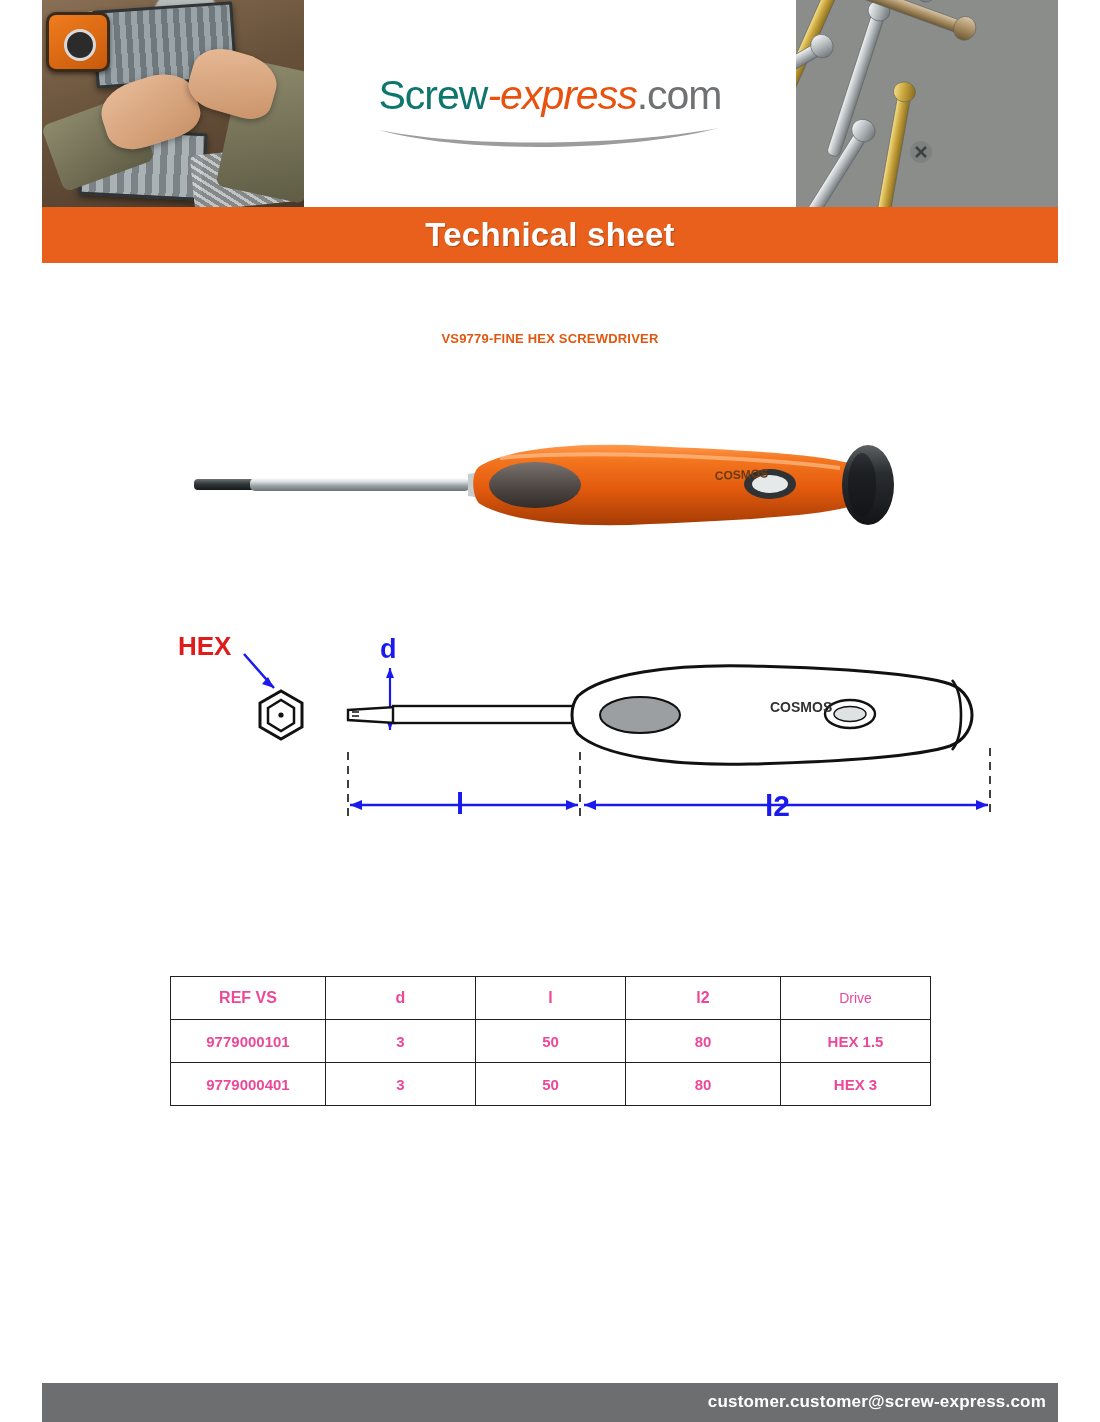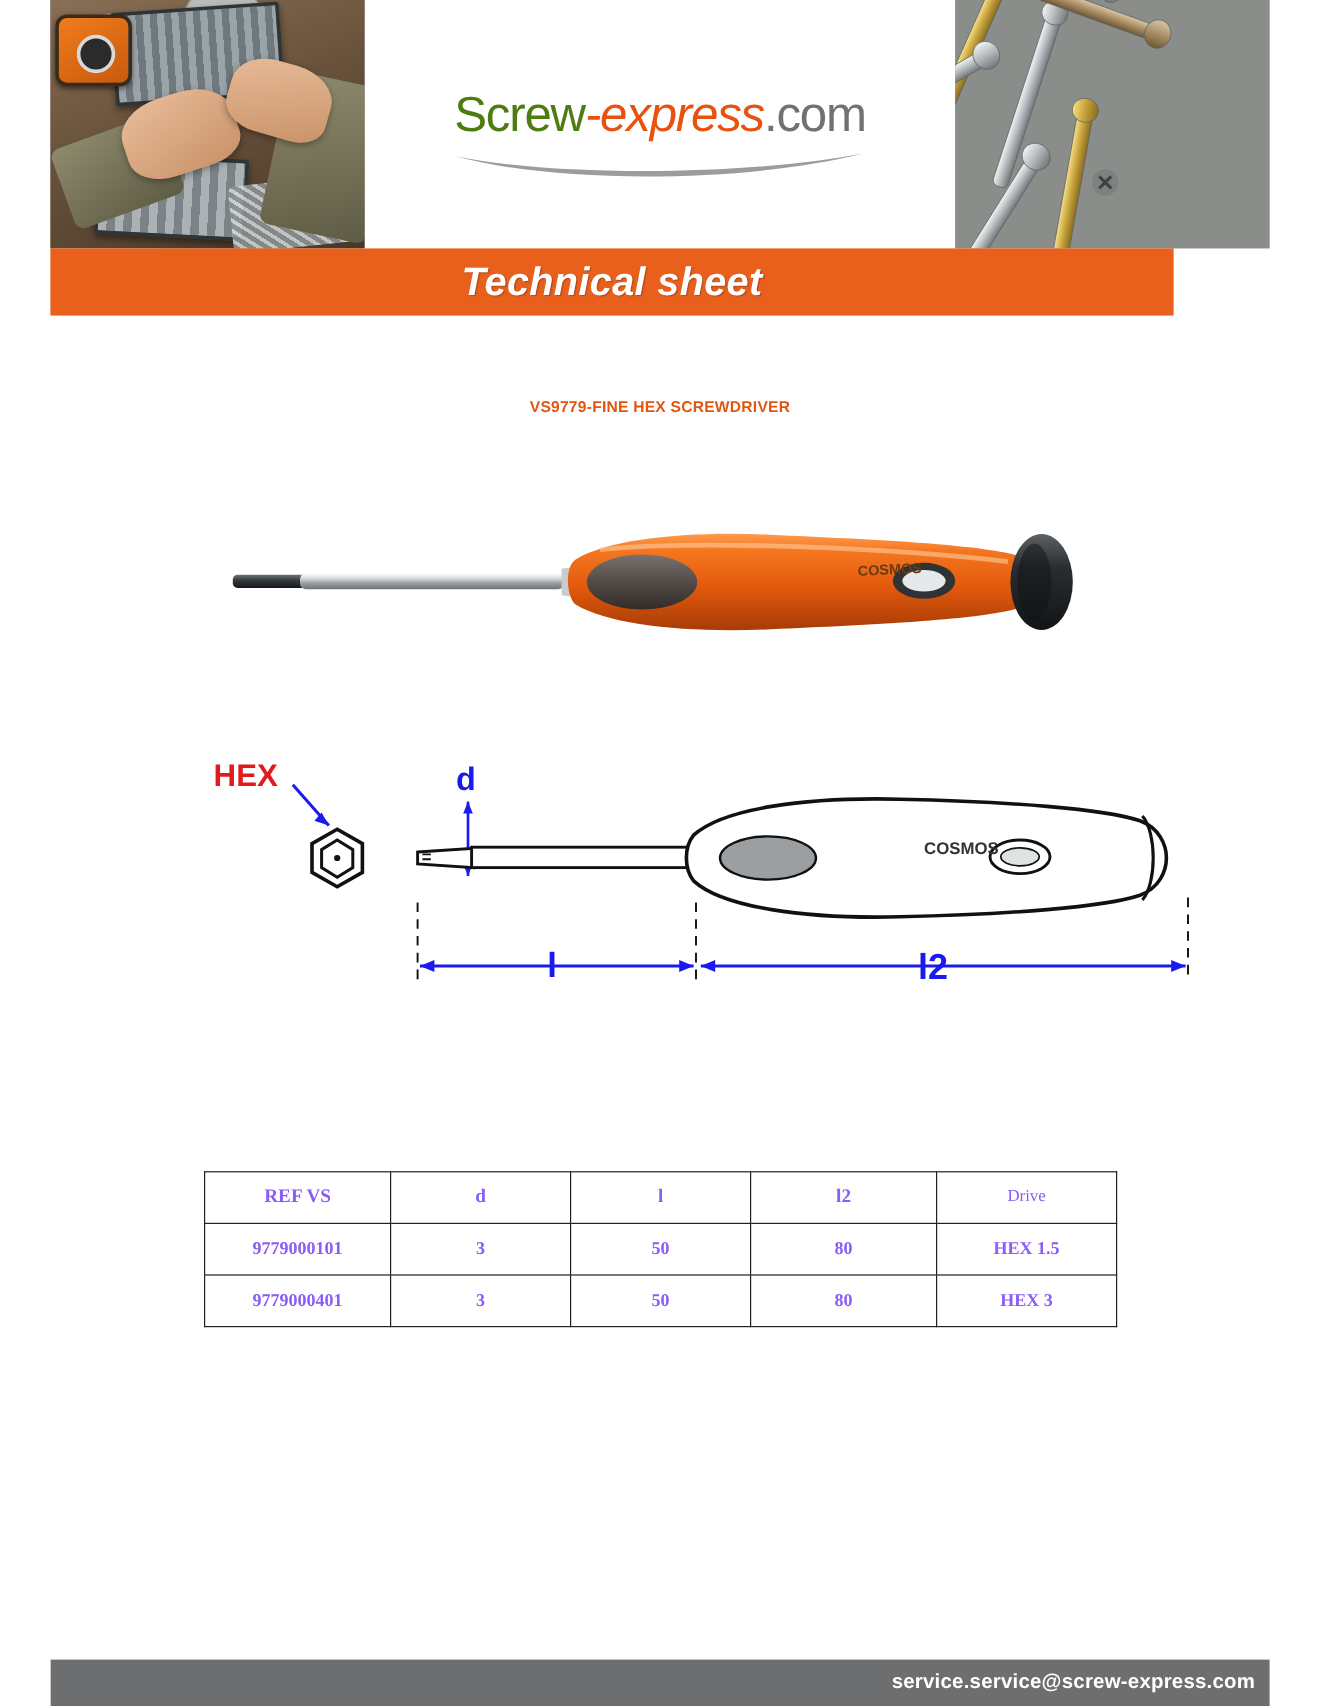--- a/index.html
+++ b/index.html
@@ -118,48 +118,47 @@
   .logo-text {
     position: absolute;
     left: 50%;
     top: 72px;
     transform: translateX(-50%);
     white-space: nowrap;
     font-size: 41px;
     letter-spacing: -1px;
     font-family: "Liberation Sans", sans-serif;
   }
-  .logo-text .w1 { color: #4d7c0f; font-weight: 400; }
+  .logo-text .w1 { color: #0f766e; font-weight: 400; }
   .logo-text .w2 { color: #e8520e; font-style: italic; font-weight: 400; }
   .logo-text .w3 { color: #6f7173; font-weight: 400; }
   .logo-swoosh {
     position: absolute;
     left: 50%;
     top: 124px;
     transform: translateX(-50%);
   }
   .header-photo-right {
     width: 262px;
     height: 207px;
     position: relative;
     overflow: hidden;
     background: #8e8f8a;
   }
   
   .title-bar {
     position: absolute;
     left: 42px;
     top: 207px;
-    width: 936px;
+    width: 1016px;
     height: 56px;
     background: #e9601d;
     display: flex;
     align-items: center;
     justify-content: center;
-    font-style: italic;
   }
   .title-bar span {
     color: #ffffff;
     font-size: 33px;
     font-weight: bold;
     letter-spacing: .3px;
     text-shadow: 1px 1px 1px rgba(0,0,0,.25);
   }
   
   .product-title {
@@ -197,23 +196,22 @@
     width: 760px;
     border-collapse: collapse;
     table-layout: fixed;
   }
   table.spec td, table.spec th {
     border: 1.5px solid #231f20;
     height: 42px;
     text-align: center;
     font-size: 15px;
     font-weight: bold;
-    color: #8b5cf6;
+    color: #ec4899;
     padding: 0;
-    font-family: Liberation Serif, serif;
   }
   table.spec th { font-size: 16px; }
   table.spec col.c1 { width: 155px; }
   table.spec col.c2 { width: 150px; }
   table.spec col.c3 { width: 150px; }
   table.spec col.c4 { width: 155px; }
   table.spec col.c5 { width: 150px; }
   table.spec th.drive-head { font-weight: normal; font-size: 14px; }
   
   .footer {
@@ -480,15 +478,15 @@
         <td>3</td>
         <td>50</td>
         <td>80</td>
         <td>HEX 3</td>
       </tr>
     </tbody>
   </table>
 
   <div class="footer"></div>
   <div class="footer-strip-left"></div>
-  <div class="footer-mail">service.service@screw-express.com</div>
+  <div class="footer-mail">customer.customer@screw-express.com</div>
 
 </div>
 
 </body></html>

